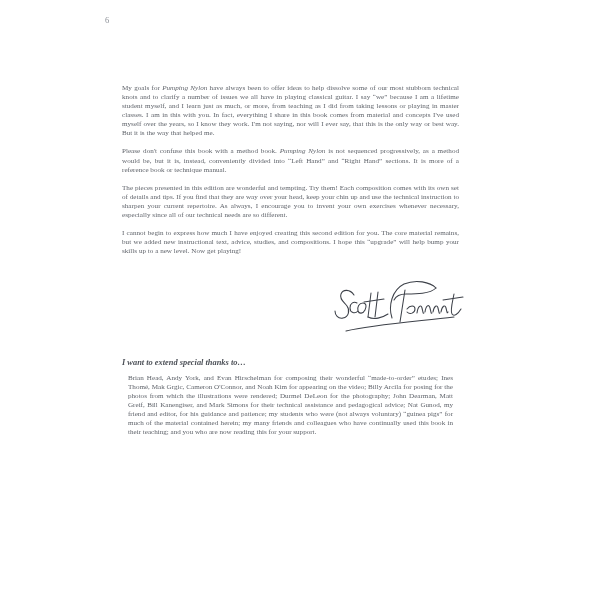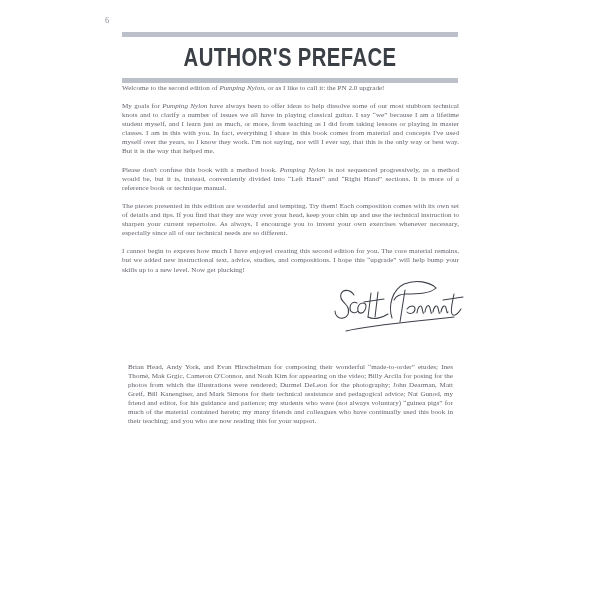--- a/index.html
+++ b/index.html
@@ -130,32 +130,26 @@
     margin: 6px;
   }
 </style>
 </head>
 <body>
 
 <div class="page">
 
   <div class="page-number">6</div>
 
-  <div class="header">
-    <div class="rule top"></div>
-    <div class="chapter-title">AUTHOR'S PREFACE</div>
-    <div class="rule bottom"></div>
-  </div>
 
   <div class="body-col">
-    <p class="para">Welcome to the second edition of <em>Pumping Nylon</em>, or as I like to call it: the PN 2.0 upgrade!</p>
     <p class="para">My goals for <em>Pumping Nylon</em> have always been to offer ideas to help dissolve some of our most stubborn technical knots and to clarify a number of issues we all have in playing classical guitar. I say “we” because I am a lifetime student myself, and I learn just as much, or more, from teaching as I did from taking lessons or playing in master classes. I am in this with you. In fact, everything I share in this book comes from material and concepts I've used myself over the years, so I know they work. I'm not saying, nor will I ever say, that this is the only way or best way. But it is the way that helped me.</p>
     <p class="para">Please don't confuse this book with a method book. <em>Pumping Nylon</em> is not sequenced progressively, as a method would be, but it is, instead, conveniently divided into “Left Hand” and “Right Hand” sections. It is more of a reference book or technique manual.</p>
     <p class="para">The pieces presented in this edition are wonderful and tempting. Try them! Each composition comes with its own set of details and tips. If you find that they are way over your head, keep your chin up and use the technical instruction to sharpen your current repertoire. As always, I encourage you to invent your own exercises whenever necessary, especially since all of our technical needs are so different.</p>
-    <p class="para">I cannot begin to express how much I have enjoyed creating this second edition for you. The core material remains, but we added new instructional text, advice, studies, and compositions. I hope this “upgrade” will help bump your skills up to a new level. Now get plucking!</p>
+    <p class="para">I cannot begin to express how much I have enjoyed creating this second edition for you. The core material remains, but we added new instructional text, advice, studies, and compositions. I hope this “upgrade” will help bump your skills up to a new level. Now get playing!</p>
   </div>
 
   <div class="signature-wrap">
     <svg viewBox="0 0 135 62" xmlns="http://www.w3.org/2000/svg" aria-hidden="true">
       <g fill="none" stroke="#3d4149" stroke-width="1.05" stroke-linecap="round" stroke-linejoin="round">
 
         <path d="M24 23 C20 17, 13 17, 11 22 C9 27, 14 30, 17 34 C20 38, 19 45, 13 46 C8 47, 5 43, 5 39"></path>
 
         <path d="M27 31 C24 29, 20 31, 20 36 C20 41, 25 42, 28 39"></path>
 
@@ -181,16 +175,17 @@
         <path d="M124 22 C122 32, 120 39, 122 42 C124 45, 128 42, 131 37"></path>
         <path d="M113 28 L133 25"></path>
 
         <path d="M16 59 C40 53, 80 50, 124 45"></path>
       </g>
     </svg>
     <span class="signature-name">Scott Tennant</span>
   </div>
 
   <div class="thanks">
+    <p class="thanks-heading">I want to extend special thanks to…</p>
     <p class="thanks-body">Brian Head, Andy York, and Evan Hirschelman for composing their wonderful “made-to-order” etudes; Ines Thomé, Mak Grgic, Cameron O'Connor, and Noah Kim for appearing on the video; Billy Arcila for posing for the photos from which the illustrations were rendered; Durmel DeLeon for the photography; John Dearman, Matt Greif, Bill Kanengiser, and Mark Simons for their technical assistance and pedagogical advice; Nat Gunod, my friend and editor, for his guidance and patience; my students who were (not always voluntary) “guinea pigs” for much of the material contained herein; my many friends and colleagues who have continually used this book in their teaching; and you who are now reading this for your support.</p>
   </div>
 
 </div>
 
 </body></html>

